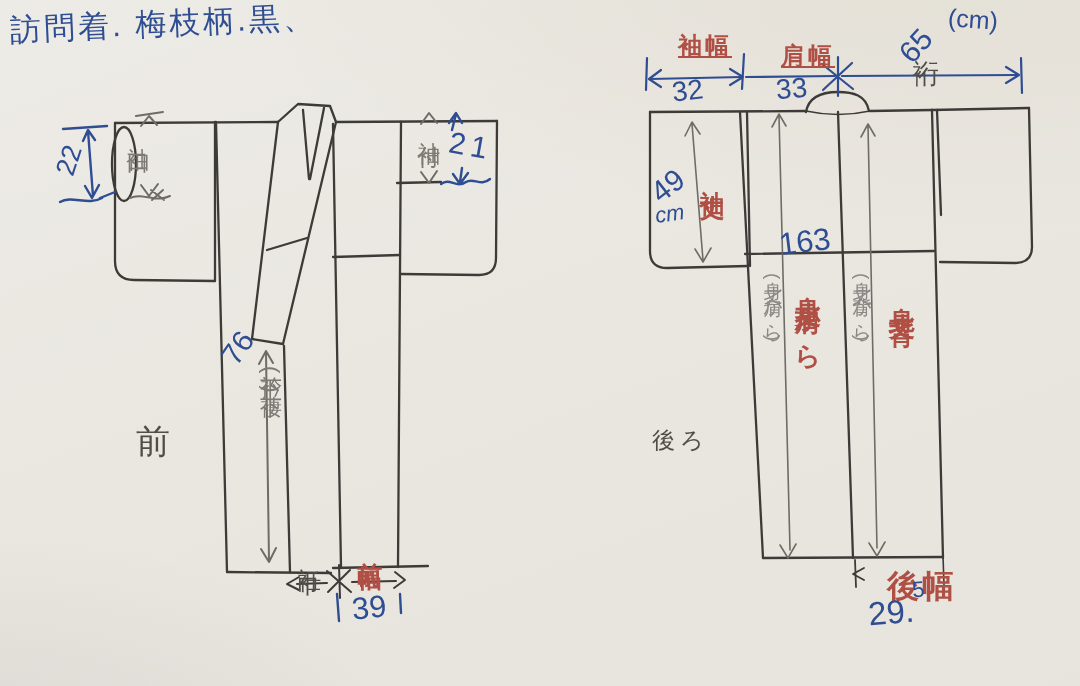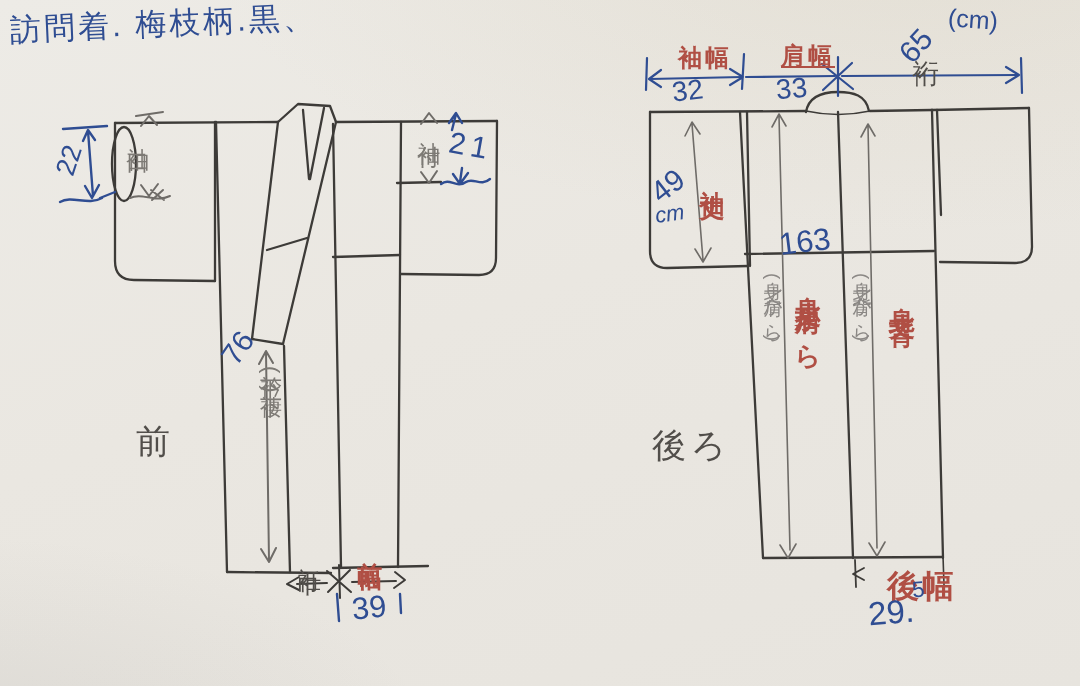--- a/index.html
+++ b/index.html
@@ -121,22 +121,22 @@
   <div class="txt v pencil" style="left:126px;top:129px;font-size:23px;letter-spacing:8px;">袖口</div>
   <div class="txt blue hand" style="left:54px;top:146px;font-size:27px;transform:rotate(-72deg);">22</div>
   <div class="txt v pencil" style="left:417px;top:123px;font-size:23px;letter-spacing:5px;">袖付</div>
   <div class="txt blue hand" style="left:449px;top:130px;font-size:30px;transform:rotate(10deg);letter-spacing:5px;">21</div>
   <div class="txt v pencil" style="left:260px;top:358px;font-size:22px;letter-spacing:4px;">衿下(褄下)</div>
   <div class="txt blue hand" style="left:221px;top:332px;font-size:30px;transform:rotate(-55deg);">76</div>
   <div class="txt v pencil-dark" style="left:297px;top:549px;font-size:24px;letter-spacing:4px;">衽巾</div>
   <div class="txt v red" style="left:357px;top:542px;font-size:25px;letter-spacing:4px;">前幅</div>
   <div class="txt blue hand" style="left:352px;top:592px;font-size:31px;transform:rotate(-6deg);">39</div>
 
-  <div class="txt pencil-dark" style="left:652px;top:428px;font-size:34px;letter-spacing:5px;">後ろ</div>
-  <div class="txt red" style="left:678px;top:45px;font-size:24px;letter-spacing:3px;">袖幅</div>
+  <div class="txt pencil-dark" style="left:652px;top:428px;font-size:23px;letter-spacing:5px;">後ろ</div>
+  <div class="txt red" style="left:678px;top:33px;font-size:24px;letter-spacing:3px;text-decoration:underline;">袖幅</div>
   <div class="txt blue hand" style="left:672px;top:76px;font-size:28px;transform:rotate(-7deg);">32</div>
   <div class="txt red" style="left:781px;top:43px;font-size:24px;letter-spacing:3px;text-decoration:underline;">肩幅</div>
   <div class="txt blue hand" style="left:776px;top:74px;font-size:28px;transform:rotate(-5deg);">33</div>
   <div class="txt blue hand" style="left:899px;top:30px;font-size:30px;transform:rotate(-48deg);">65</div>
   <div class="txt pencil-dark" style="left:912px;top:60px;font-size:27px;">裄</div>
   <div class="txt blue hand" style="left:651px;top:170px;font-size:30px;transform:rotate(-38deg);">49</div>
   <div class="txt blue hand" style="left:655px;top:202px;font-size:22px;transform:rotate(-8deg);font-style:italic;">cm</div>
   <div class="txt v red" style="left:699px;top:170px;font-size:25px;letter-spacing:4px;">袖丈</div>
   <div class="txt blue hand" style="left:779px;top:226px;font-size:31px;transform:rotate(-7deg);">163</div>
   <div class="txt v" style="left:763px;top:267px;font-size:19px;letter-spacing:3px;color:#8b8885;">身丈(肩から)</div>

